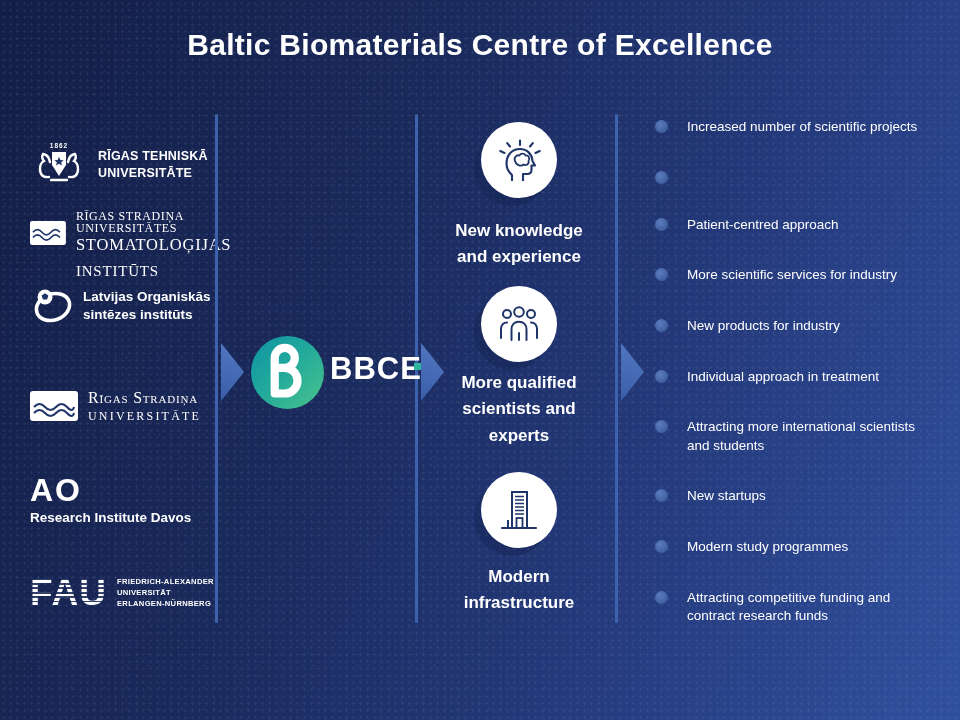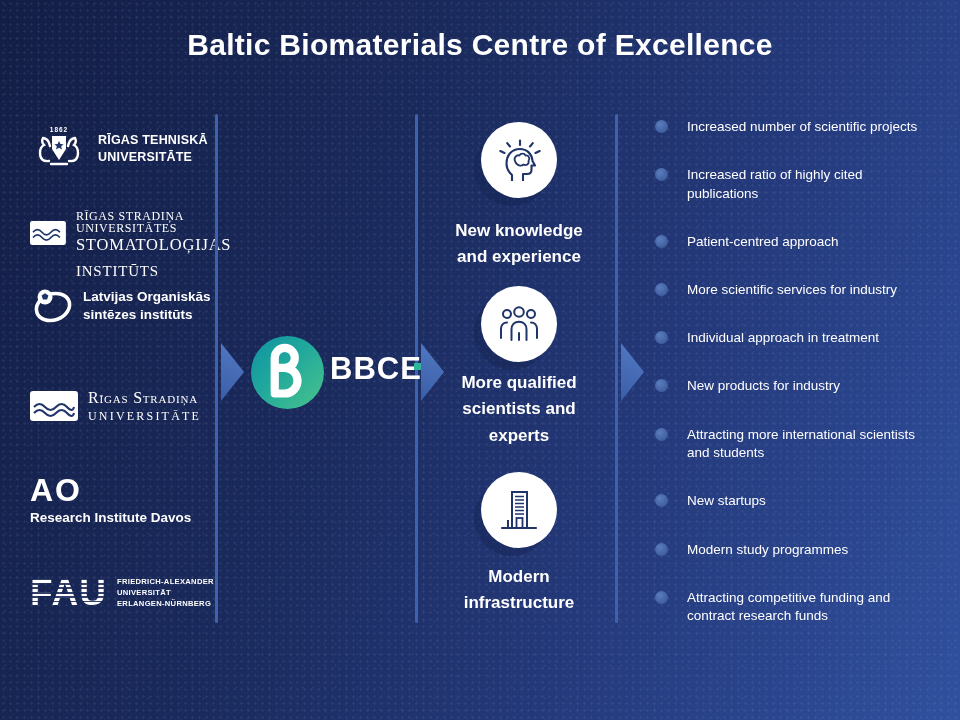--- a/index.html
+++ b/index.html
@@ -13,21 +13,21 @@
     background-size: 7px 7px, 11px 11px, 100% 100%;
   }
   .title {
     position:absolute; top:28px; left:0; width:100%; text-align:center;
     font-size:30px; font-weight:700; letter-spacing:0.3px;
   }
 
   
   .partners { position:absolute; left:30px; top:118px; width:186px; }
   .partner { position:absolute; left:0; display:flex; align-items:center; gap:10px; }
-  .p-rtu { top:8px; }
+  .p-rtu { top:24px; }
   .p-stoma { top:92px; align-items:flex-start; }
   .p-osi { top:166px;gap:9px; }
   .p-rsu { top:272px; }
   .p-ao { top:356px; display:block; }
   .p-fau { top:458px; align-items:center; }
 
   .rtu-crest { position:relative; width:58px; text-align:center; flex:0 0 58px;}
   .rtu-founded { display:block; font-size:6.5px; font-weight:700; letter-spacing:1px; }
   .rtu-text { font-size:12.5px; font-weight:700; line-height:1.3; letter-spacing:0.2px; }
 
@@ -206,40 +206,39 @@
   </div>
   <div class="outcome-label ol3">Modern infrastructure</div>
 
   <div class="benefits">
       <div class="benefit">
         <span class="benefit-dot"></span>
         <span class="benefit-text">Increased number of scientific projects</span>
       </div>
       <div class="benefit">
         <span class="benefit-dot"></span>
-        <span class="benefit-text">Increased ratio of highly cited publications</span>
       </div>
       <div class="benefit">
         <span class="benefit-dot"></span>
         <span class="benefit-text">Patient-centred approach</span>
       </div>
       <div class="benefit">
         <span class="benefit-dot"></span>
         <span class="benefit-text">More scientific services for industry</span>
       </div>
       <div class="benefit">
         <span class="benefit-dot"></span>
+        <span class="benefit-text">New products for industry</span>
+      </div>
+      <div class="benefit">
+        <span class="benefit-dot"></span>
         <span class="benefit-text">Individual approach in treatment</span>
       </div>
       <div class="benefit">
         <span class="benefit-dot"></span>
-        <span class="benefit-text">New products for industry</span>
-      </div>
-      <div class="benefit">
-        <span class="benefit-dot"></span>
         <span class="benefit-text">Attracting more international scientists and students</span>
       </div>
       <div class="benefit">
         <span class="benefit-dot"></span>
         <span class="benefit-text">New startups</span>
       </div>
       <div class="benefit">
         <span class="benefit-dot"></span>
         <span class="benefit-text">Modern study programmes</span>
       </div>

